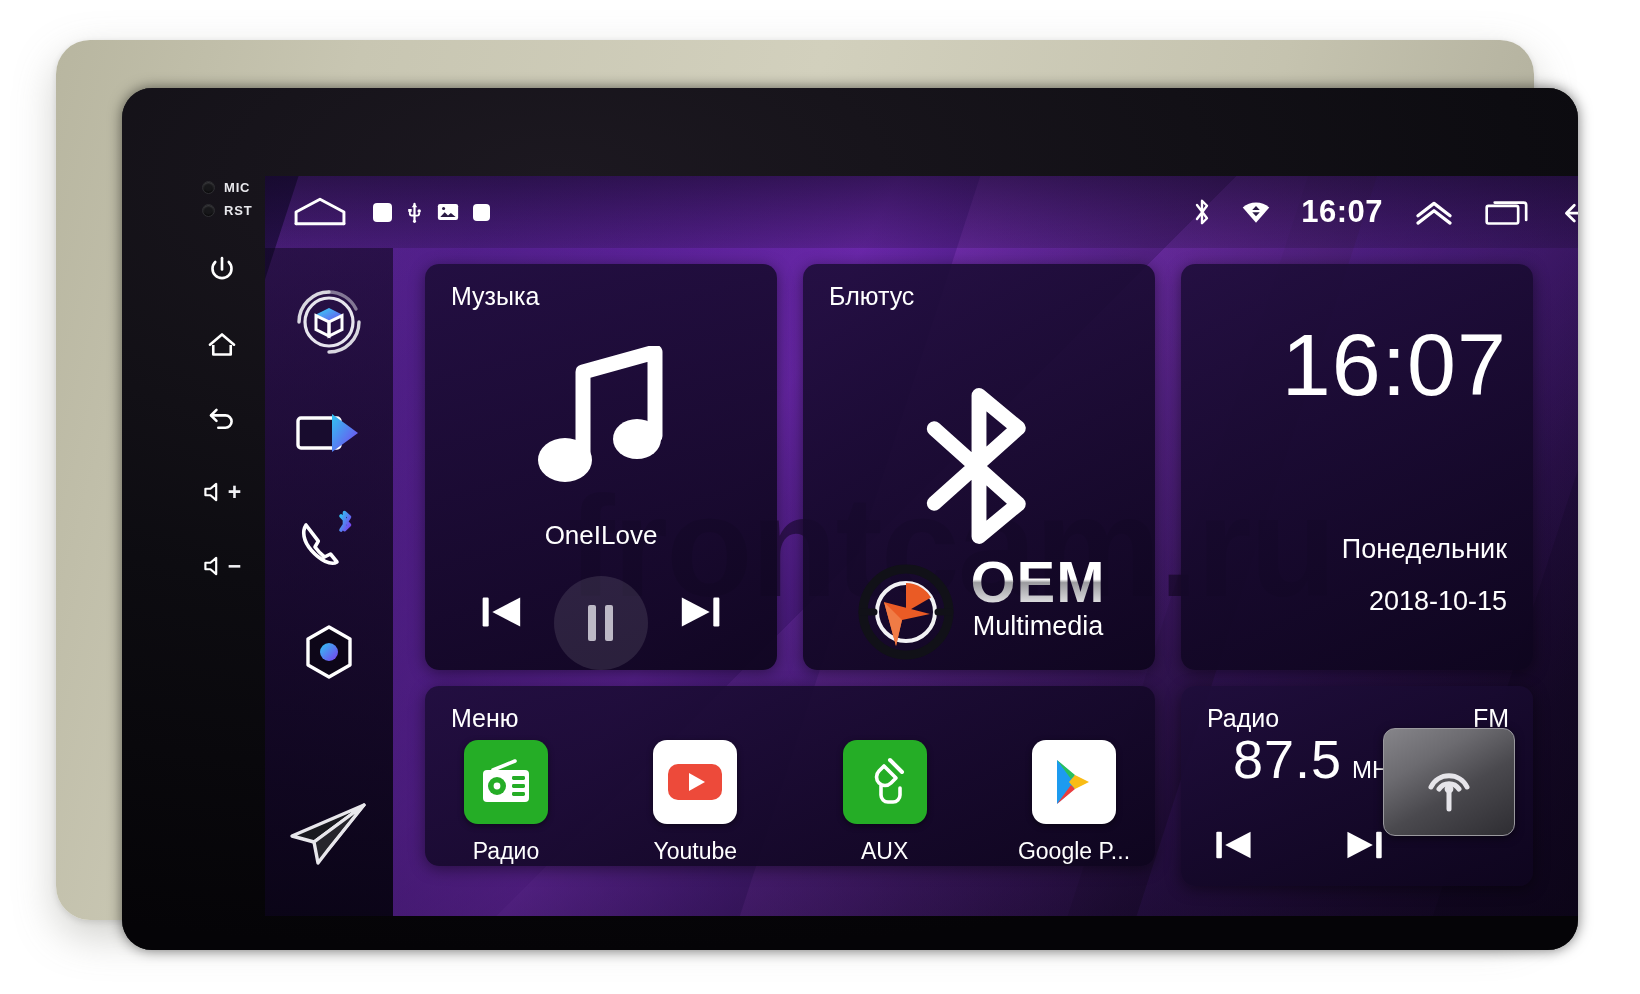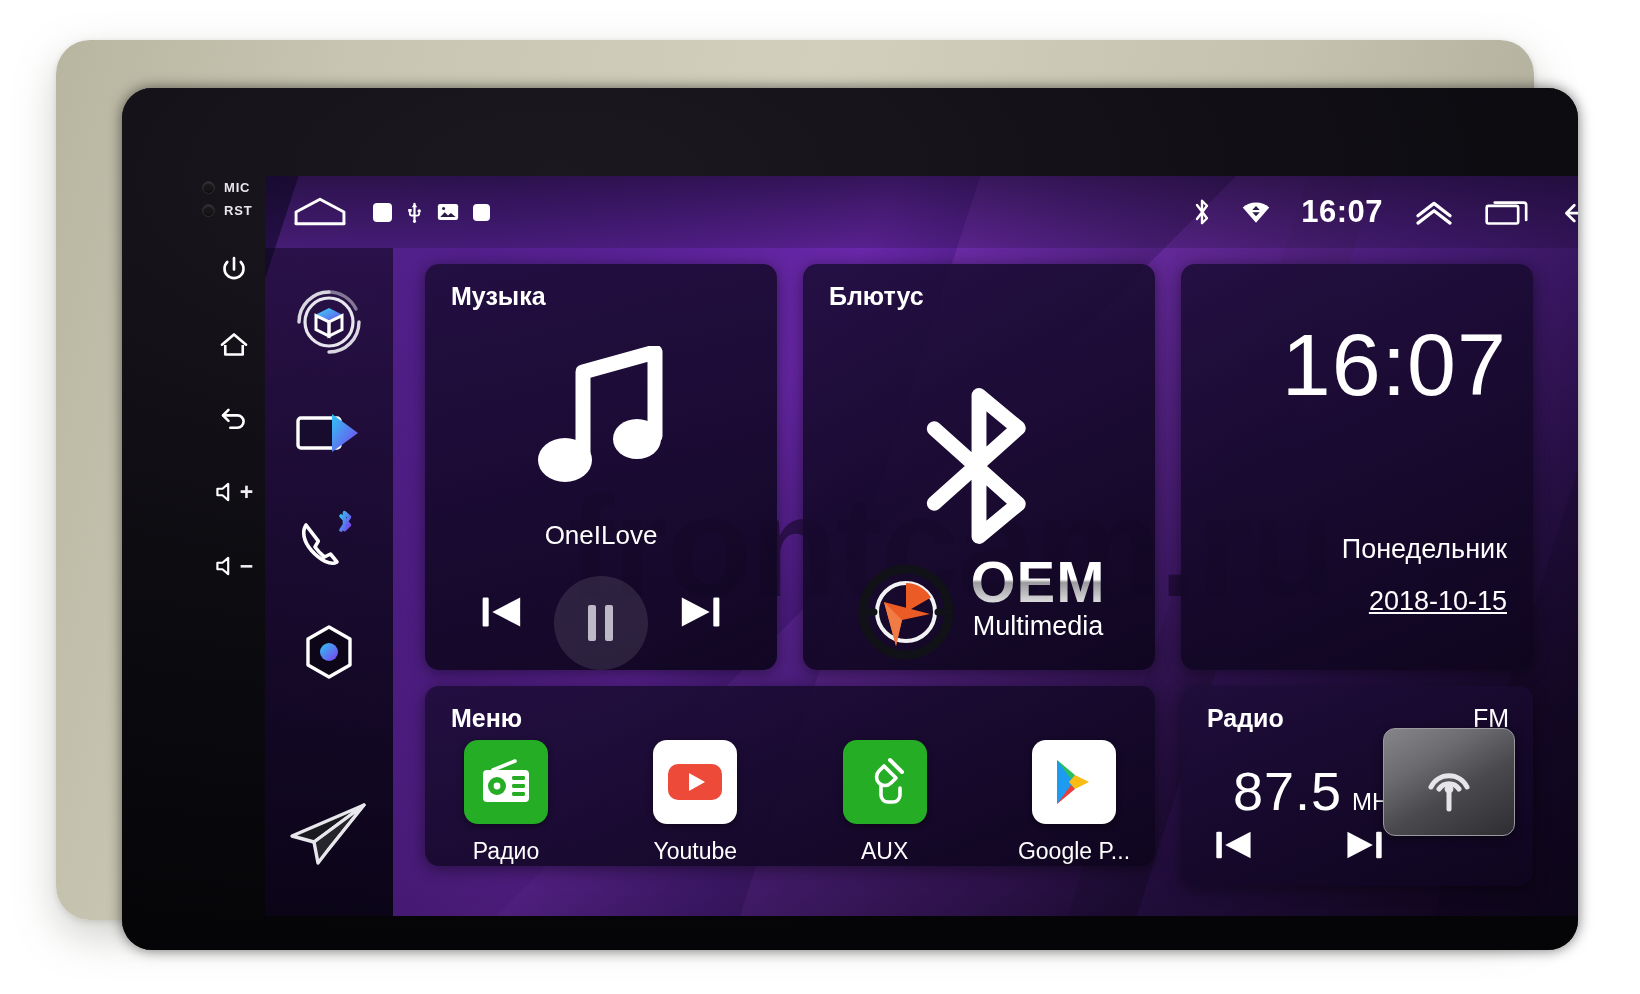--- a/index.html
+++ b/index.html
@@ -31,21 +31,21 @@
   #glass {
     position: absolute; inset: 0;
     background: radial-gradient(120% 90% at 30% 10%, #1c1820 0%, #0d0c11 55%, #050407 100%);
     border-radius: 30px;
   }
 
   
   .hw-col {
     position: absolute; left: 78px; top: 92px;
     width: 68px; height: 720px;
-    display: flex; flex-direction: column; align-items: center;
+    display: flex; flex-direction: column; align-items: flex-start;
     z-index: 6;
   }
   .hw-led { display: flex; align-items: center; gap: 9px; width: 100%; padding-left: 2px; }
   .hw-led + .hw-led { margin-top: 8px; }
   .led-dot {
     width: 13px; height: 13px; border-radius: 50%;
     background: #17171a;
     box-shadow: inset 0 1px 2px rgba(255,255,255,.20), inset 0 -1px 2px rgba(0,0,0,.8);
     border: 1px solid #2e2e32;
     flex: 0 0 auto;
@@ -143,21 +143,21 @@
   .card {
     position: absolute;
     border-radius: 14px;
     background: linear-gradient(160deg, rgba(30,13,58,.90) 0%, rgba(22,9,44,.92) 48%, rgba(14,5,30,.95) 100%);
     box-shadow: 0 3px 16px rgba(0,0,0,.45);
     overflow: hidden;
     z-index: 2;
   }
   .card-title {
     position: absolute; left: 26px; top: 18px;
-    color: #ffffff; font-size: 25px; font-weight: 700;
+    color: #ffffff; font-size: 25px; font-weight: 400;
   }
 
   
   #card-music { left: 160px; top: 88px; width: 352px; height: 406px; }
   #music-note {
     position: absolute; left: 0; right: 0; top: 62px; height: 190px;
     display: flex; align-items: center; justify-content: center;
   }
   #music-track {
     position: absolute; left: 0; right: 0; top: 256px;
@@ -200,21 +200,21 @@
   #clock-big {
     position: absolute; left: 0; right: 26px; top: 50px;
     text-align: right; color: #fff; font-size: 88px; font-weight: 300; letter-spacing: 1px;
   }
   #clock-day {
     position: absolute; left: 0; right: 26px; top: 270px;
     text-align: right; color: #fff; font-size: 27px;
   }
   #clock-date {
     position: absolute; left: 0; right: 26px; top: 322px;
-    text-align: right; color: #fff; font-size: 27px; text-decoration: underline;
+    text-align: right; color: #fff; font-size: 27px;
   }
 
   
   #card-menu { left: 160px; top: 510px; width: 730px; height: 180px; }
   #menu-apps {
     position: absolute; left: 22px; right: 22px; top: 54px;
     display: flex; justify-content: space-between;
   }
   .app { width: 118px; display: flex; flex-direction: column; align-items: center; }
   .app-icon {
@@ -227,21 +227,21 @@
     overflow: hidden; text-overflow: ellipsis; max-width: 118px; text-align: center;
   }
 
   
   #card-radio { left: 916px; top: 510px; width: 352px; height: 200px; }
   #radio-band {
     position: absolute; right: 24px; top: 18px;
     color: #fff; font-size: 25px;
   }
   #radio-freq-wrap {
-    position: absolute; left: 52px; top: 74px;
+    position: absolute; left: 52px; top: 42px;
     display: flex; align-items: baseline; gap: 10px;
   }
   #radio-freq { color: #fff; font-size: 54px; font-weight: 300; letter-spacing: 1px; }
   #radio-unit { color: #fff; font-size: 24px; }
   #radio-ctrl {
     position: absolute; left: 32px; top: 140px;
     display: flex; gap: 88px;
   }
   #radio-btn {
     position: absolute; right: 18px; top: 42px;

